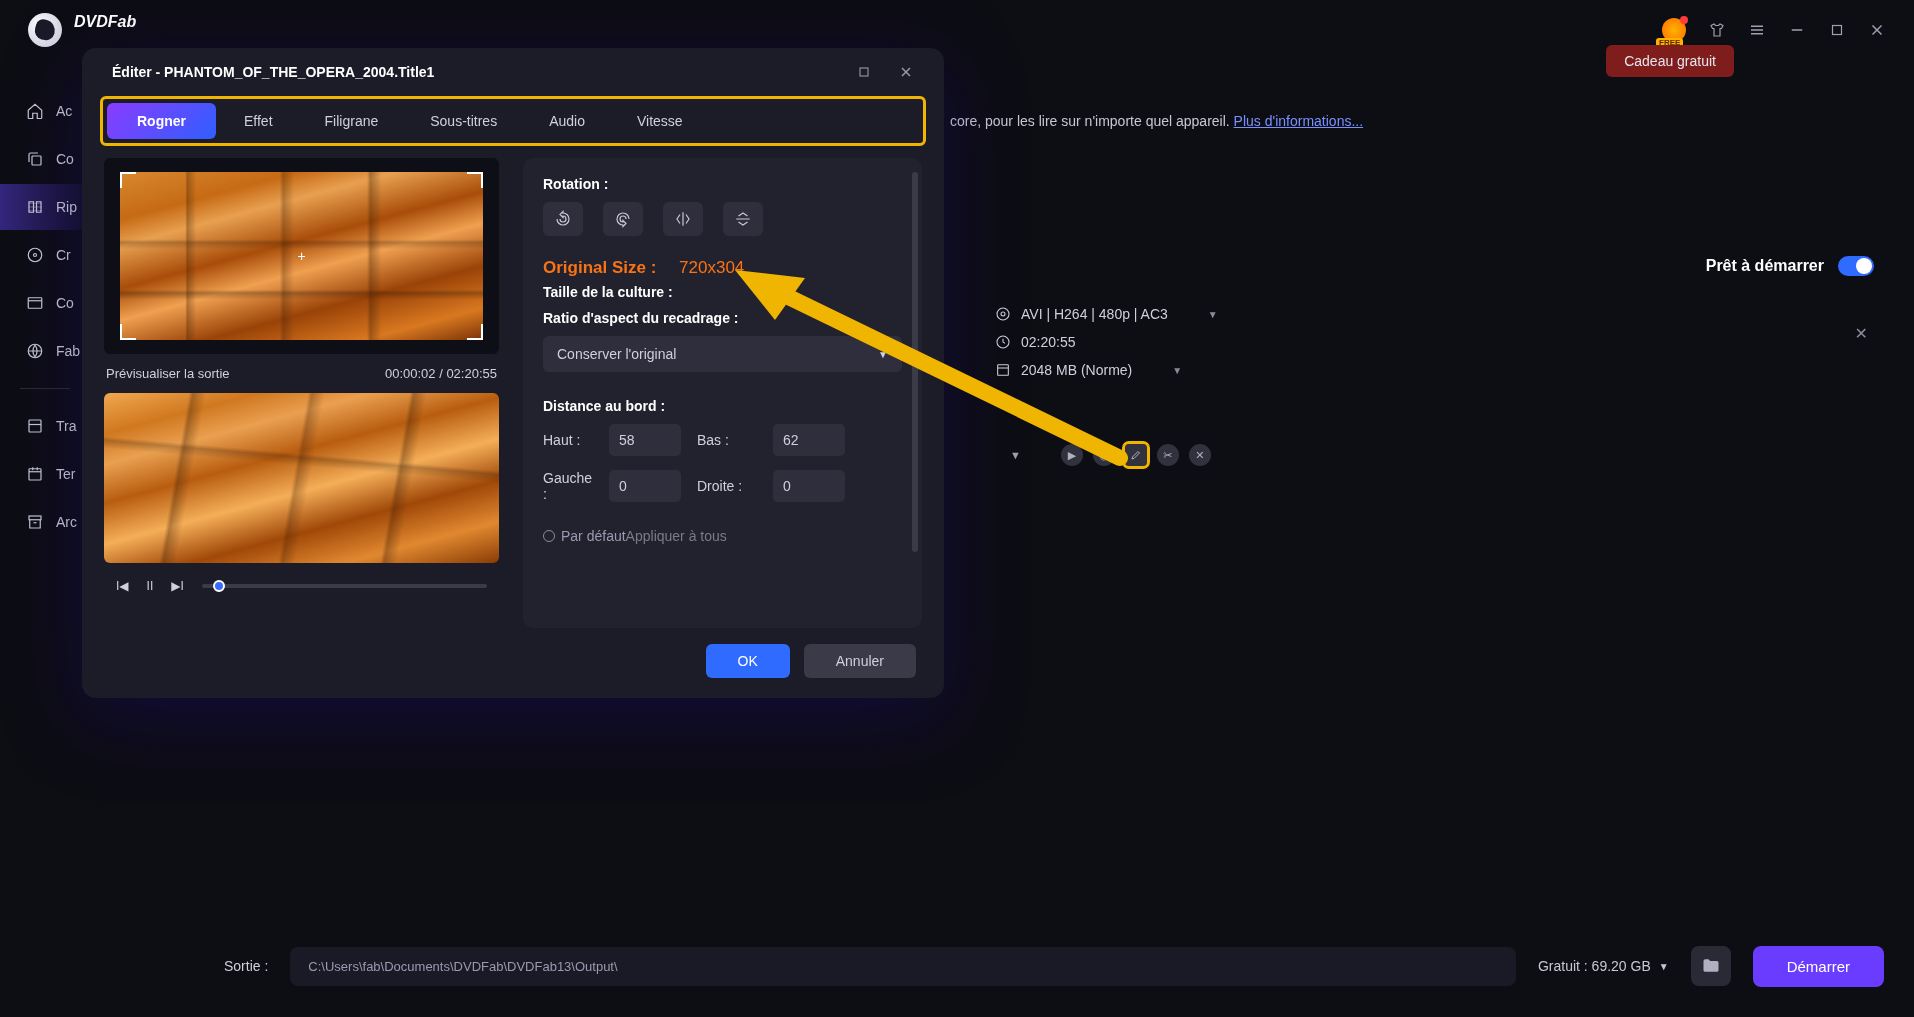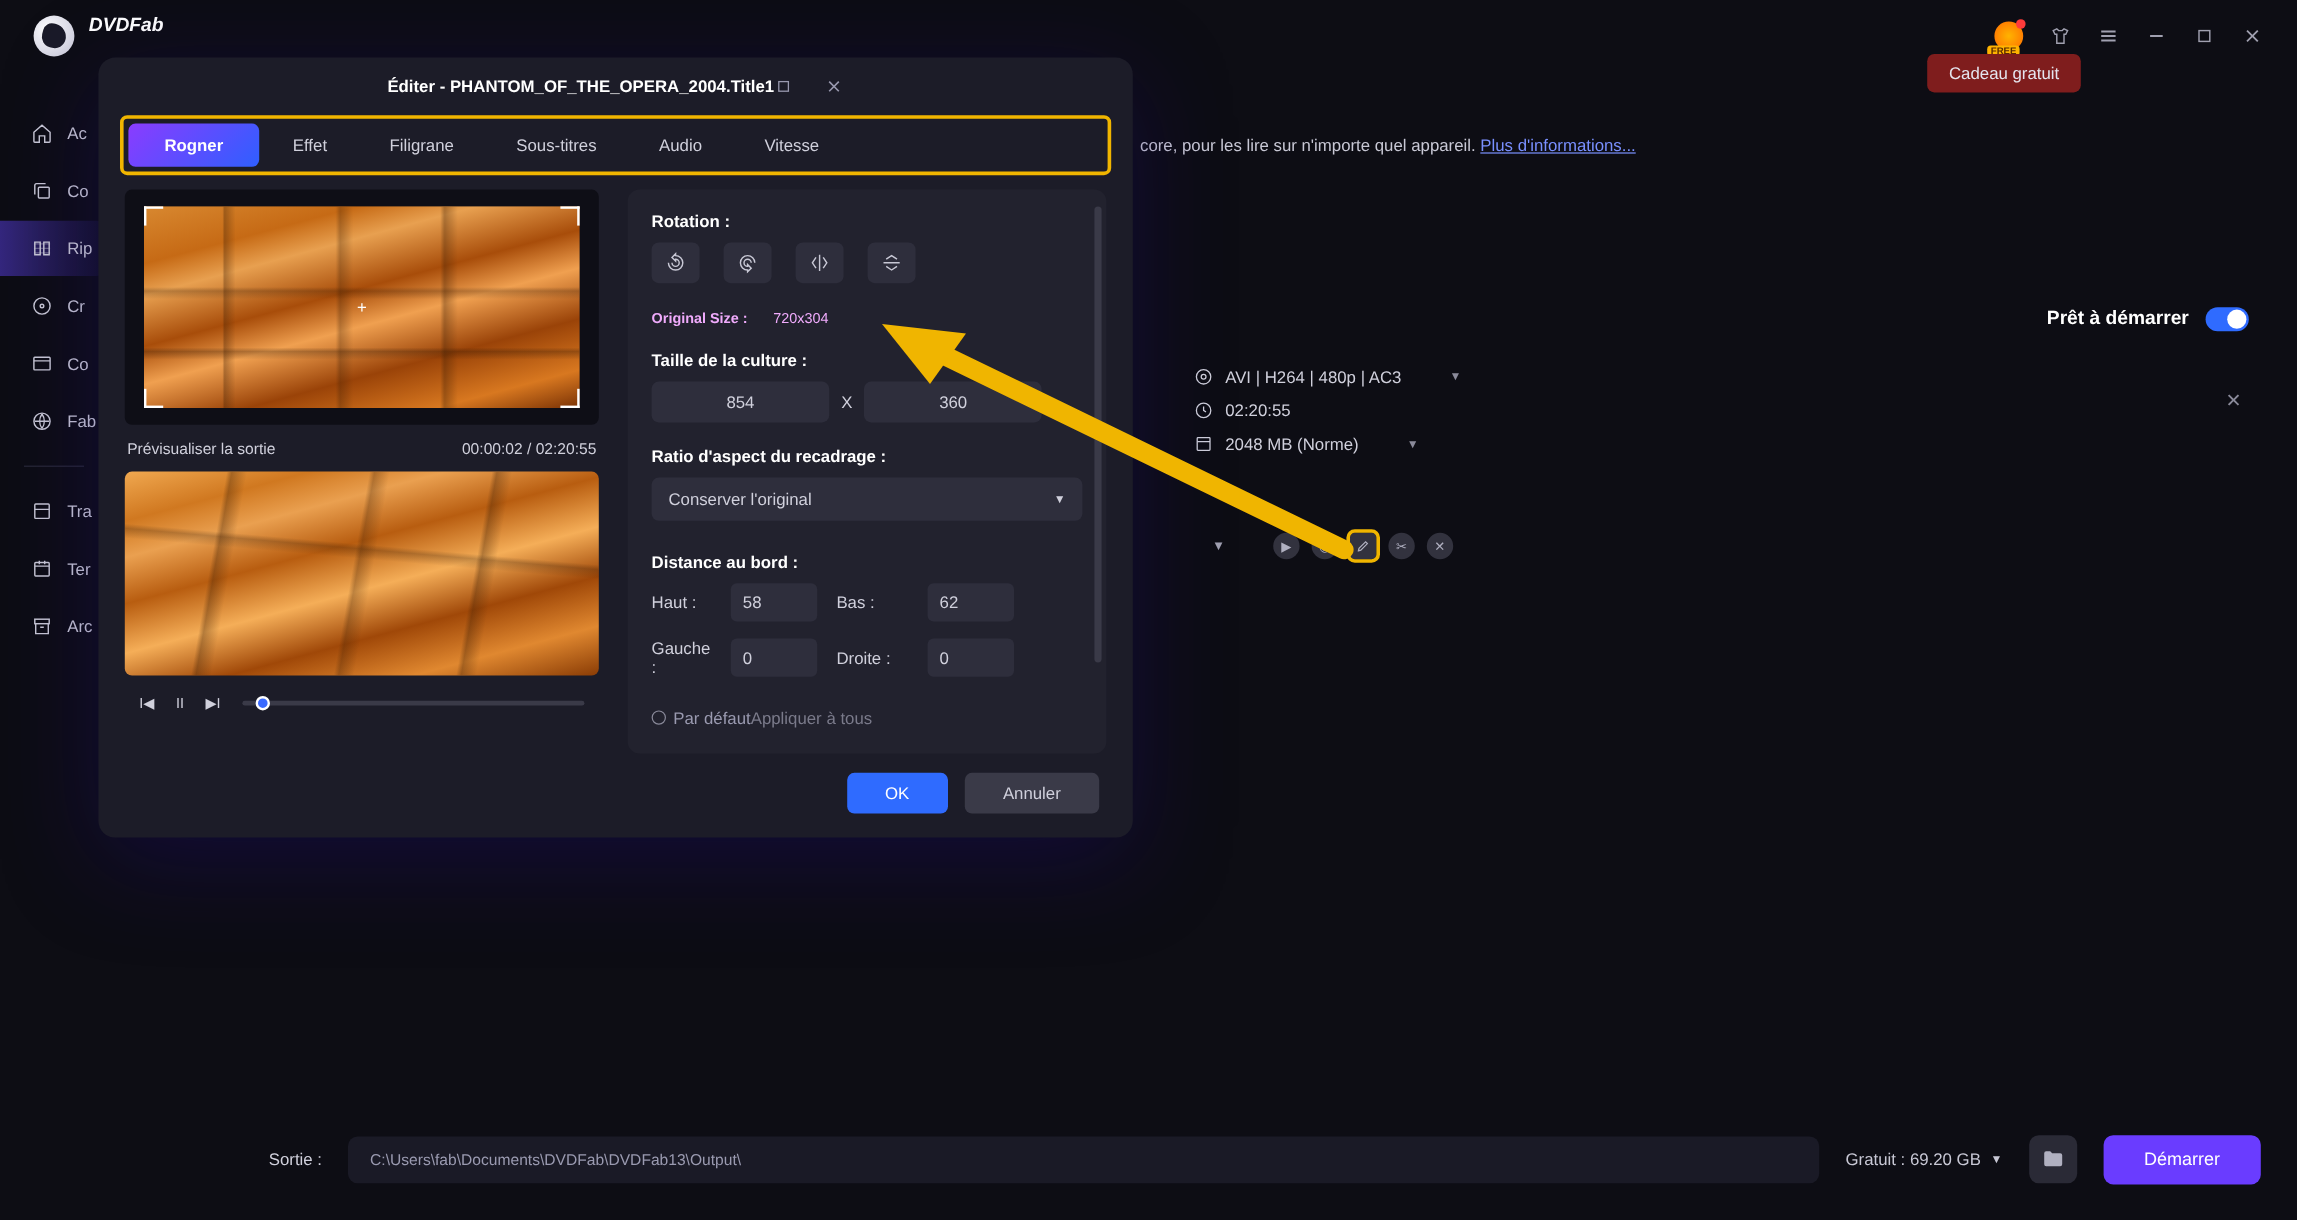--- a/index.html
+++ b/index.html
@@ -52,21 +52,21 @@
 .bottom-bar { position: absolute; bottom: 28px; left: 224px; right: 30px; height: 46px; display: flex; align-items: center; gap: 22px; font-size: 14px; }
 .bottom-label { color: #d0d0dc; }
 .bottom-path { flex: 1; background: #1a1a26; border-radius: 8px; padding: 12px 18px; color: #9a9ab0; font-size: 13px; }
 .bottom-free { color: #c8c8d5; display: flex; align-items: center; gap: 8px; }
 .bottom-free .chev { font-size: 10px; }
 .folder-btn { width: 40px; height: 40px; background: #2a2a36; border-radius: 8px; display: flex; align-items: center; justify-content: center; cursor: pointer; }
 .start-btn { padding: 12px 34px; background: #6a3cff; color: #fff; border-radius: 8px; font-size: 15px; cursor: pointer; }
 
 
 .editor { position: absolute; top: 48px; left: 82px; width: 862px; height: 650px; background: #1c1c28; border-radius: 14px; box-shadow: 0 20px 80px rgba(30,10,120,0.35); }
-.editor-title { height: 48px; display: flex; align-items: center; justify-content: center; padding: 0 30px; }
+.editor-title { height: 48px; display: flex; align-items: center; justify-content: space-between; padding: 0 30px; }
 .editor-title-text { font-size: 14px; font-weight: 600; color: #fff; }
 .editor-title-ctrls { display: flex; gap: 26px; }
 .et-btn { width: 16px; height: 16px; color: #9a9ab0; cursor: pointer; }
 
 .edit-tabs-wrap { margin: 0 18px 12px 18px; border: 3px solid #f0b500; border-radius: 6px; padding: 4px; display: flex; }
 .etab { padding: 10px 24px; font-size: 14px; color: #d0d0dc; cursor: pointer; border-radius: 6px; }
 .etab.active { background: linear-gradient(135deg, #8a3cff, #2f5fff); color: #fff; font-weight: 600; padding: 10px 30px; }
 .etab + .etab { margin-left: 4px; }
 
 .editor-body { display: flex; padding: 0 22px; gap: 24px; }
@@ -97,21 +97,21 @@
 .play-ctrls { display: flex; align-items: center; gap: 18px; margin-top: 16px; padding: 0 12px; }
 .pc-btn { color: #d0d0dc; cursor: pointer; font-size: 12px; }
 .timeline { flex: 1; height: 4px; background: #3a3a48; border-radius: 4px; position: relative; }
 .timeline-thumb { position: absolute; left: 6%; top: 50%; transform: translate(-50%,-50%); width: 12px; height: 12px; background: #3a6aff; border-radius: 50%; border: 2px solid #fff; }
 
 
 .field-label { font-size: 14px; font-weight: 600; color: #fff; margin-bottom: 10px; }
 .rotation-row { display: flex; gap: 20px; margin-bottom: 22px; }
 .rot-btn { width: 40px; height: 34px; background: #2e2e3c; border-radius: 6px; display: flex; align-items: center; justify-content: center; color: #c8c8d5; cursor: pointer; font-size: 13px; }
 
-.orig-size-row { font-size: 12px; color: #f0abfc; margin-bottom: 20px; }
+.orig-size-row { font-size: 17px; color: #f97316; margin-bottom: 6px; }
 .orig-size-row .val { margin-left: 18px; }
 
 .crop-size-row { display: flex; align-items: center; gap: 10px; margin-bottom: 20px; }
 .crop-size-row input { width: 148px; height: 34px; background: #2e2e3c; border: none; border-radius: 6px; text-align: center; color: #d0d0dc; font-size: 14px; }
 .crop-size-row .x { color: #d0d0dc; font-size: 14px; }
 
 .aspect-select { width: 100%; height: 36px; background: #2e2e3c; border-radius: 6px; display: flex; align-items: center; justify-content: space-between; padding: 0 14px; color: #d0d0dc; font-size: 14px; cursor: pointer; margin-bottom: 26px; }
 
 .edge-grid { display: grid; grid-template-columns: 50px 72px 60px 72px; row-gap: 14px; column-gap: 16px; align-items: center; font-size: 14px; color: #d0d0dc; }
 .edge-grid input { width: 72px; height: 30px; background: #2e2e3c; border: none; border-radius: 5px; padding: 16px 10px; color: #d0d0dc; font-size: 14px; }
@@ -391,25 +391,20 @@
             </svg>
         </div>
       </div>
 
       <div class="orig-size-row">
         <span style="font-weight:600">Original Size :</span>
         <span class="val">720x304</span>
       </div>
 
       <div class="field-label">Taille de la culture :</div>
-      <div class="crop-size-row">
-        <input value="854" style="">
-        <span class="x">X</span>
-        <input value="360" style="">
-      </div>
 
       <div class="field-label">Ratio d'aspect du recadrage :</div>
       <div class="aspect-select">
         <span>Conserver l'original</span>
         <span style="font-size:10px">▼</span>
       </div>
 
       <div class="field-label">Distance au bord :</div>
       <div class="edge-grid">
         <span>Haut :</span>

